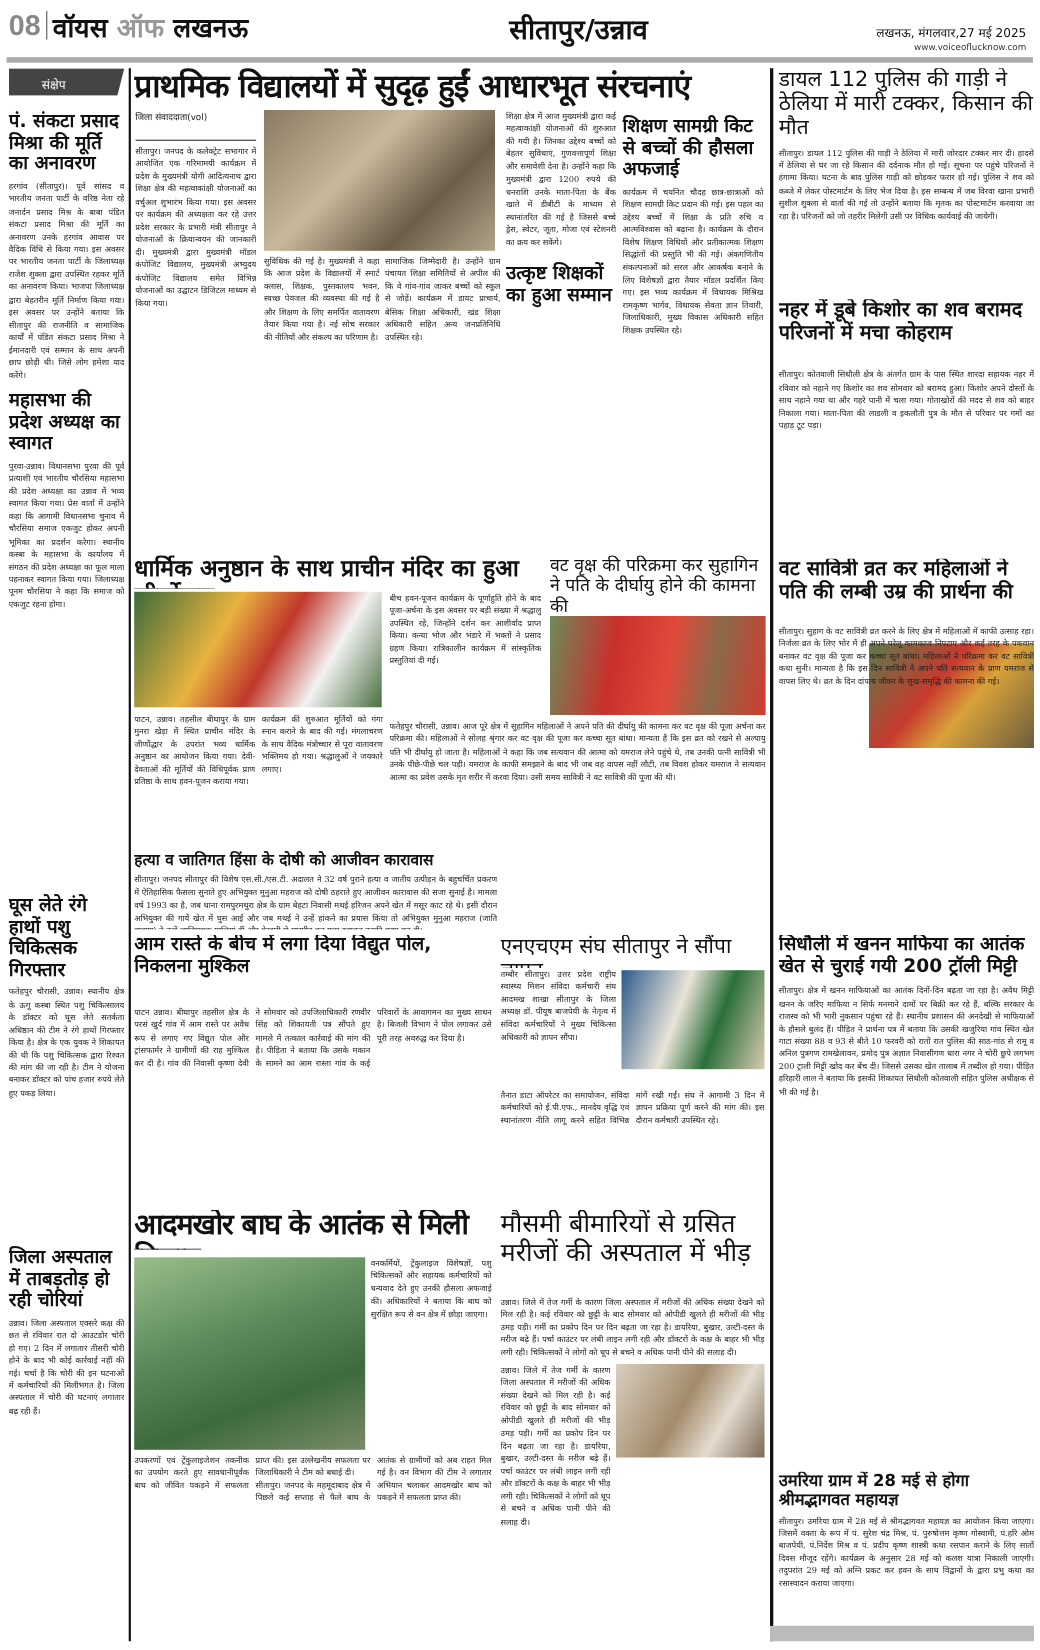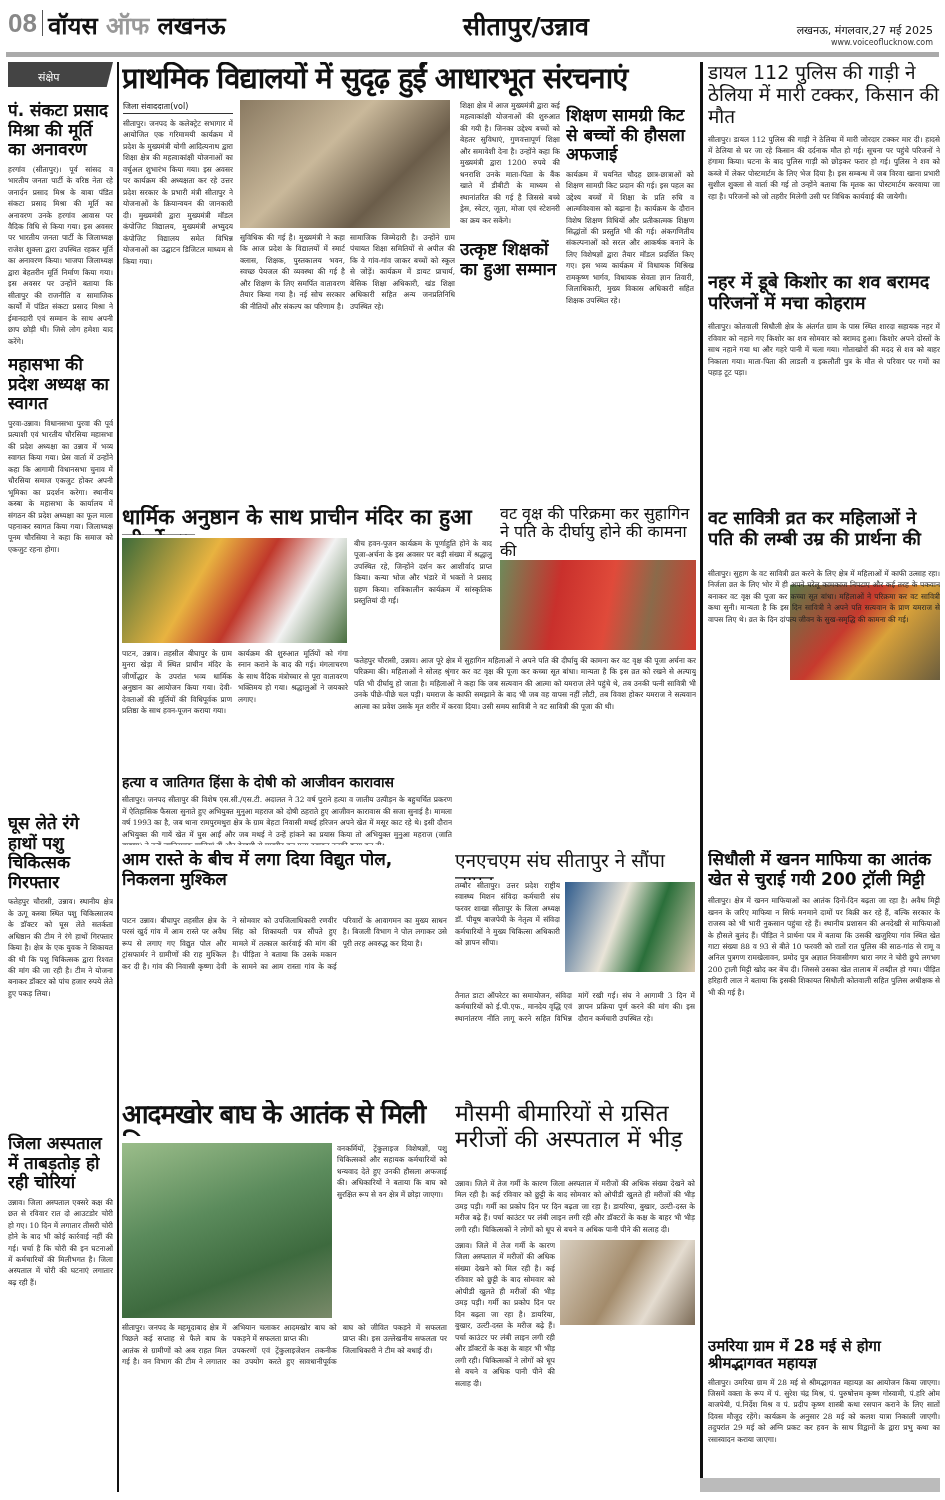--- a/index.html
+++ b/index.html
@@ -16,21 +16,21 @@
 .col{position:absolute;overflow:hidden}
 .vline{position:absolute;background:#111;width:2px}
 .tag{background:#444;color:#fff;font:11px "DejaVu Sans",sans-serif;padding:7px 0 3px 30px;clip-path:polygon(0 0,100% 0,94% 100%,0 100%)}
 h2{font-family:"DejaVu Sans",sans-serif;font-weight:bold;line-height:1.15}
 .hd-s{font-size:17px;margin:14px 0 4px}
 .hd-m{font-size:21px}
 .hd-l{font-size:29px;letter-spacing:-1px}
 .hd-light{font-weight:normal}
 p.txt{font:7.4px/1.55 "DejaVu Serif",serif;text-align:justify;color:#222}
 .photo{position:absolute;overflow:hidden}
-.by{font:8px "DejaVu Sans",sans-serif;border-bottom:1px solid #333;padding-bottom:2px;margin-bottom:4px}
+.by{font:8px "DejaVu Sans",sans-serif;border-bottom:1px solid #333;padding-bottom:16px;margin-bottom:4px}
 .grey{position:absolute;left:700px;top:1478px;width:240px;height:14px;background:#bbb}
 </style>
 </head>
 <body>
 
 <div class="mast">
   <span class="pno">08</span>
   <span class="sep"></span>
   <span class="brand"><span>वॉयस</span> <span class="b2">ऑफ</span> <span>लखनऊ</span></span>
   <span class="section">सीतापुर/उन्नाव</span>
@@ -46,21 +46,21 @@
   <h2 class="hd-s" style="margin-top:8px">महासभा की प्रदेश अध्यक्ष का स्वागत</h2>
   <p class="txt">पुरवा-उन्नाव। विधानसभा पुरवा की पूर्व प्रत्याशी एवं भारतीय चौरसिया महासभा की प्रदेश अध्यक्षा का उन्नाव में भव्य स्वागत किया गया। प्रेस वार्ता में उन्होंने कहा कि आगामी विधानसभा चुनाव में चौरसिया समाज एकजुट होकर अपनी भूमिका का प्रदर्शन करेगा। स्थानीय कस्बा के महासभा के कार्यालय में संगठन की प्रदेश अध्यक्षा का फूल माला पहनाकर स्वागत किया गया। जिलाध्यक्ष पूनम चौरसिया ने कहा कि समाज को एकजुट रहना होगा।</p>
   <div style="height:300px"></div>
 </div>
 <div class="col" style="left:8px;top:800px;width:105px;height:300px">
   <h2 class="hd-s">घूस लेते रंगे हाथों पशु चिकित्सक गिरफ्तार</h2>
   <p class="txt">फतेहपुर चौरासी, उन्नाव। स्थानीय क्षेत्र के ऊगू कस्बा स्थित पशु चिकित्सालय के डॉक्टर को घूस लेते सतर्कता अधिष्ठान की टीम ने रंगे हाथों गिरफ्तार किया है। क्षेत्र के एक युवक ने शिकायत की थी कि पशु चिकित्सक द्वारा रिश्वत की मांग की जा रही है। टीम ने योजना बनाकर डॉक्टर को पांच हजार रुपये लेते हुए पकड़ लिया।</p>
 </div>
 <div class="col" style="left:8px;top:1120px;width:105px;height:370px">
   <h2 class="hd-s">जिला अस्पताल में ताबड़तोड़ हो रही चोरियां</h2>
-  <p class="txt">उन्नाव। जिला अस्पताल एक्सरे कक्ष की छत से रविवार रात दो आउटडोर चोरी हो गए। 10 दिन में लगातार तीसरी चोरी होने के बाद भी कोई कार्रवाई नहीं की गई। चर्चा है कि चोरी की इन घटनाओं में कर्मचारियों की मिलीभगत है। जिला अस्पताल में चोरी की घटनाएं लगातार बढ़ रही हैं।</p>
+  <p class="txt">उन्नाव। जिला अस्पताल एक्सरे कक्ष की छत से रविवार रात दो आउटडोर चोरी हो गए। 2 दिन में लगातार तीसरी चोरी होने के बाद भी कोई कार्रवाई नहीं की गई। चर्चा है कि चोरी की इन घटनाओं में कर्मचारियों की मिलीभगत है। जिला अस्पताल में चोरी की घटनाएं लगातार बढ़ रही हैं।</p>
 </div>
 <div class="vline" style="left:117px;top:62px;height:1430px"></div>
 
 <div class="col" style="left:122px;top:62px;width:575px;height:36px">
   <h2 class="hd-l">प्राथमिक विद्यालयों में सुदृढ़ हुईं आधारभूत संरचनाएं</h2>
 </div>
 <div class="col" style="left:123px;top:100px;width:110px;height:405px">
   <div class="by">जिला संवाददाता(vol)</div>
   <p class="txt">सीतापुर। जनपद के कलेक्ट्रेट सभागार में आयोजित एक गरिमामयी कार्यक्रम में प्रदेश के मुख्यमंत्री योगी आदित्यनाथ द्वारा शिक्षा क्षेत्र की महत्वाकांक्षी योजनाओं का वर्चुअल शुभारंभ किया गया। इस अवसर पर कार्यक्रम की अध्यक्षता कर रहे उत्तर प्रदेश सरकार के प्रभारी मंत्री सीतापुर ने योजनाओं के क्रियान्वयन की जानकारी दी। मुख्यमंत्री द्वारा मुख्यमंत्री मॉडल कंपोजिट विद्यालय, मुख्यमंत्री अभ्युदय कंपोजिट विद्यालय समेत विभिन्न योजनाओं का उद्घाटन डिजिटल माध्यम से किया गया।</p>
 </div>
@@ -112,37 +112,37 @@
   <h2 class="hd-m" style="font-size:17px">आम रास्ते के बीच में लगा दिया विद्युत पोल, निकलना मुश्किल</h2>
 </div>
 <div class="col" style="left:122px;top:915px;width:325px;height:170px;column-count:3;column-gap:6px">
   <p class="txt">पाटन उन्नाव। बीघापुर तहसील क्षेत्र के परसं खुर्द गांव में आम रास्ते पर अवैध रूप से लगाए गए विद्युत पोल और ट्रांसफार्मर ने ग्रामीणों की राह मुश्किल कर दी है। गांव की निवासी कृष्णा देवी ने सोमवार को उपजिलाधिकारी रणवीर सिंह को शिकायती पत्र सौंपते हुए मामले में तत्काल कार्रवाई की मांग की है। पीड़िता ने बताया कि उसके मकान के सामने का आम रास्ता गांव के कई परिवारों के आवागमन का मुख्य साधन है। बिजली विभाग ने पोल लगाकर उसे पूरी तरह अवरुद्ध कर दिया है।</p>
 </div>
 
 <div class="col" style="left:455px;top:850px;width:240px;height:30px">
   <h2 class="hd-m hd-light" style="font-size:19px">एनएचएम संघ सीतापुर ने सौंपा ज्ञापन</h2>
 </div>
 <div class="col" style="left:455px;top:880px;width:105px;height:110px">
-  <p class="txt">तम्बौर सीतापुर। उत्तर प्रदेश राष्ट्रीय स्वास्थ्य मिशन संविदा कर्मचारी संघ फरवर शाखा सीतापुर के जिला अध्यक्ष डॉ. पीयूष बाजपेयी के नेतृत्व में संविदा कर्मचारियों ने मुख्य चिकित्सा अधिकारी को ज्ञापन सौंपा।</p>
+  <p class="txt">तम्बौर सीतापुर। उत्तर प्रदेश राष्ट्रीय स्वास्थ्य मिशन संविदा कर्मचारी संघ आदमख शाखा सीतापुर के जिला अध्यक्ष डॉ. पीयूष बाजपेयी के नेतृत्व में संविदा कर्मचारियों ने मुख्य चिकित्सा अधिकारी को ज्ञापन सौंपा।</p>
 </div>
 <div class="photo" style="left:565px;top:882px;width:130px;height:90px;background:linear-gradient(110deg,#2d5a8c,#e9e4d8 40%,#2a6f3a 65%,#d8c9b0)"></div>
 <div class="col" style="left:455px;top:990px;width:240px;height:95px;column-count:2;column-gap:6px">
   <p class="txt">तैनात डाटा ऑपरेटर का समायोजन, संविदा कर्मचारियों को ई.पी.एफ., मानदेय वृद्धि एवं स्थानांतरण नीति लागू करने सहित विभिन्न मांगें रखी गईं। संघ ने आगामी 3 दिन में ज्ञापन प्रक्रिया पूर्ण करने की मांग की। इस दौरान कर्मचारी उपस्थित रहे।</p>
 </div>
 
 <div class="col" style="left:122px;top:1100px;width:325px;height:36px">
   <h2 class="hd-l" style="font-size:26px">आदमखोर बाघ के आतंक से मिली निजात</h2>
 </div>
 <div class="photo" style="left:122px;top:1143px;width:210px;height:175px;background:linear-gradient(160deg,#9bbd8a,#5b8b5c 40%,#3d6a3e 70%,#7a8a6a)"></div>
 <div class="col" style="left:337px;top:1143px;width:110px;height:175px">
   <p class="txt">वनकर्मियों, ट्रेंकुलाइज विशेषज्ञों, पशु चिकित्सकों और सहायक कर्मचारियों को धन्यवाद देते हुए उनकी हौसला अफजाई की। अधिकारियों ने बताया कि बाघ को सुरक्षित रूप से वन क्षेत्र में छोड़ा जाएगा।</p>
 </div>
 <div class="col" style="left:122px;top:1322px;width:325px;height:170px;column-count:3;column-gap:6px">
+  <p class="txt">उपकरणों एवं ट्रेंकुलाइजेशन तकनीक का उपयोग करते हुए सावधानीपूर्वक बाघ को जीवित पकड़ने में सफलता प्राप्त की। इस उल्लेखनीय सफलता पर जिलाधिकारी ने टीम को बधाई दी।</p>
   <p class="txt">सीतापुर। जनपद के महमूदाबाद क्षेत्र में पिछले कई सप्ताह से फैले बाघ के आतंक से ग्रामीणों को अब राहत मिल गई है। वन विभाग की टीम ने लगातार अभियान चलाकर आदमखोर बाघ को पकड़ने में सफलता प्राप्त की।</p>
-  <p class="txt">उपकरणों एवं ट्रेंकुलाइजेशन तकनीक का उपयोग करते हुए सावधानीपूर्वक बाघ को जीवित पकड़ने में सफलता प्राप्त की। इस उल्लेखनीय सफलता पर जिलाधिकारी ने टीम को बधाई दी।</p>
 </div>
 
 <div class="col" style="left:455px;top:1100px;width:240px;height:75px">
   <h2 class="hd-m hd-light" style="font-size:23px">मौसमी बीमारियों से ग्रसित मरीजों की अस्पताल में भीड़</h2>
 </div>
 <div class="col" style="left:455px;top:1178px;width:240px;height:60px">
   <p class="txt">उन्नाव। जिले में तेज गर्मी के कारण जिला अस्पताल में मरीजों की अधिक संख्या देखने को मिल रही है। कई रविवार को छुट्टी के बाद सोमवार को ओपीडी खुलते ही मरीजों की भीड़ उमड़ पड़ी। गर्मी का प्रकोप दिन पर दिन बढ़ता जा रहा है। डायरिया, बुखार, उल्टी-दस्त के मरीज बढ़े हैं। पर्चा काउंटर पर लंबी लाइन लगी रही और डॉक्टरों के कक्ष के बाहर भी भीड़ लगी रही। चिकित्सकों ने लोगों को धूप से बचने व अधिक पानी पीने की सलाह दी।</p>
 </div>
 <div class="photo" style="left:560px;top:1240px;width:135px;height:85px;background:linear-gradient(120deg,#d9cfc0,#a38b6b 45%,#e4dcd0 70%,#7b6a55)"></div>
 <div class="col" style="left:455px;top:1240px;width:100px;height:250px">
@@ -150,21 +150,21 @@
 </div>
 
 <div class="vline" style="left:700px;top:62px;height:1430px;width:3px"></div>
 
 <div class="col" style="left:708px;top:62px;width:232px;height:210px">
   <h2 class="hd-m hd-light" style="font-size:19px">डायल 112 पुलिस की गाड़ी ने ठेलिया में मारी टक्कर, किसान की मौत</h2>
   <p class="txt" style="margin-top:6px">सीतापुर। डायल 112 पुलिस की गाड़ी ने ठेलिया में मारी जोरदार टक्कर मार दी। हादसे में ठेलिया से घर जा रहे किसान की दर्दनाक मौत हो गई। सूचना पर पहुंचे परिजनों ने हंगामा किया। घटना के बाद पुलिस गाड़ी को छोड़कर फरार हो गई। पुलिस ने शव को कब्जे में लेकर पोस्टमार्टम के लिए भेज दिया है। इस सम्बन्ध में जब विरवा खाना प्रभारी सुशील शुक्ला से वार्ता की गई तो उन्होंने बताया कि मृतक का पोस्टमार्टम करवाया जा रहा है। परिजनों को जो तहरीर मिलेगी उसी पर विधिक कार्यवाई की जायेगी।</p>
 </div>
 <div class="col" style="left:708px;top:272px;width:232px;height:235px">
   <h2 class="hd-m" style="font-size:18px">नहर में डूबे किशोर का शव बरामद परिजनों में मचा कोहराम</h2>
-  <p class="txt" style="margin-top:8px">सीतापुर। कोतवाली सिधौली क्षेत्र के अंतर्गत ग्राम के पास स्थित शारदा सहायक नहर में रविवार को नहाने गए किशोर का शव सोमवार को बरामद हुआ। किशोर अपने दोस्तों के साथ नहाने गया था और गहरे पानी में चला गया। गोताखोरों की मदद से शव को बाहर निकाला गया। माता-पिता की लाडली व इकलौती पुत्र के मौत से परिवार पर गमों का पहाड़ टूट पड़ा।</p>
+  <p class="txt" style="margin-top:22px">सीतापुर। कोतवाली सिधौली क्षेत्र के अंतर्गत ग्राम के पास स्थित शारदा सहायक नहर में रविवार को नहाने गए किशोर का शव सोमवार को बरामद हुआ। किशोर अपने दोस्तों के साथ नहाने गया था और गहरे पानी में चला गया। गोताखोरों की मदद से शव को बाहर निकाला गया। माता-पिता की लाडली व इकलौती पुत्र के मौत से परिवार पर गमों का पहाड़ टूट पड़ा।</p>
 </div>
 <div class="col" style="left:708px;top:508px;width:232px;height:60px">
   <h2 class="hd-m" style="font-size:18px">वट सावित्री व्रत कर महिलाओं ने पति की लम्बी उम्र की प्रार्थना की</h2>
 </div>
 <div class="photo" style="left:790px;top:585px;width:150px;height:95px;background:linear-gradient(130deg,#5d7a4a,#c73a2e 40%,#d9a23a 60%,#6b5d3d)"></div>
 <div class="col" style="left:708px;top:568px;width:232px;height:280px">
   <p class="txt">सीतापुर। सुहाग के वट सावित्री व्रत करने के लिए क्षेत्र में महिलाओं में काफी उत्साह रहा। निर्जला व्रत के लिए भोर में ही अपने घरेलू कामकाज निपटाए और कई तरह के पकवान बनाकर वट वृक्ष की पूजा कर कच्चा सूत बांधा। महिलाओं ने परिक्रमा कर वट सावित्री कथा सुनी। मान्यता है कि इस दिन सावित्री ने अपने पति सत्यवान के प्राण यमराज से वापस लिए थे। व्रत के दिन दांपत्य जीवन के सुख-समृद्धि की कामना की गई।</p>
 </div>
 <div class="col" style="left:708px;top:850px;width:232px;height:390px">
   <h2 class="hd-m" style="font-size:17px">सिधौली में खनन माफिया का आतंक खेत से चुराई गयी 200 ट्रॉली मिट्टी</h2>

